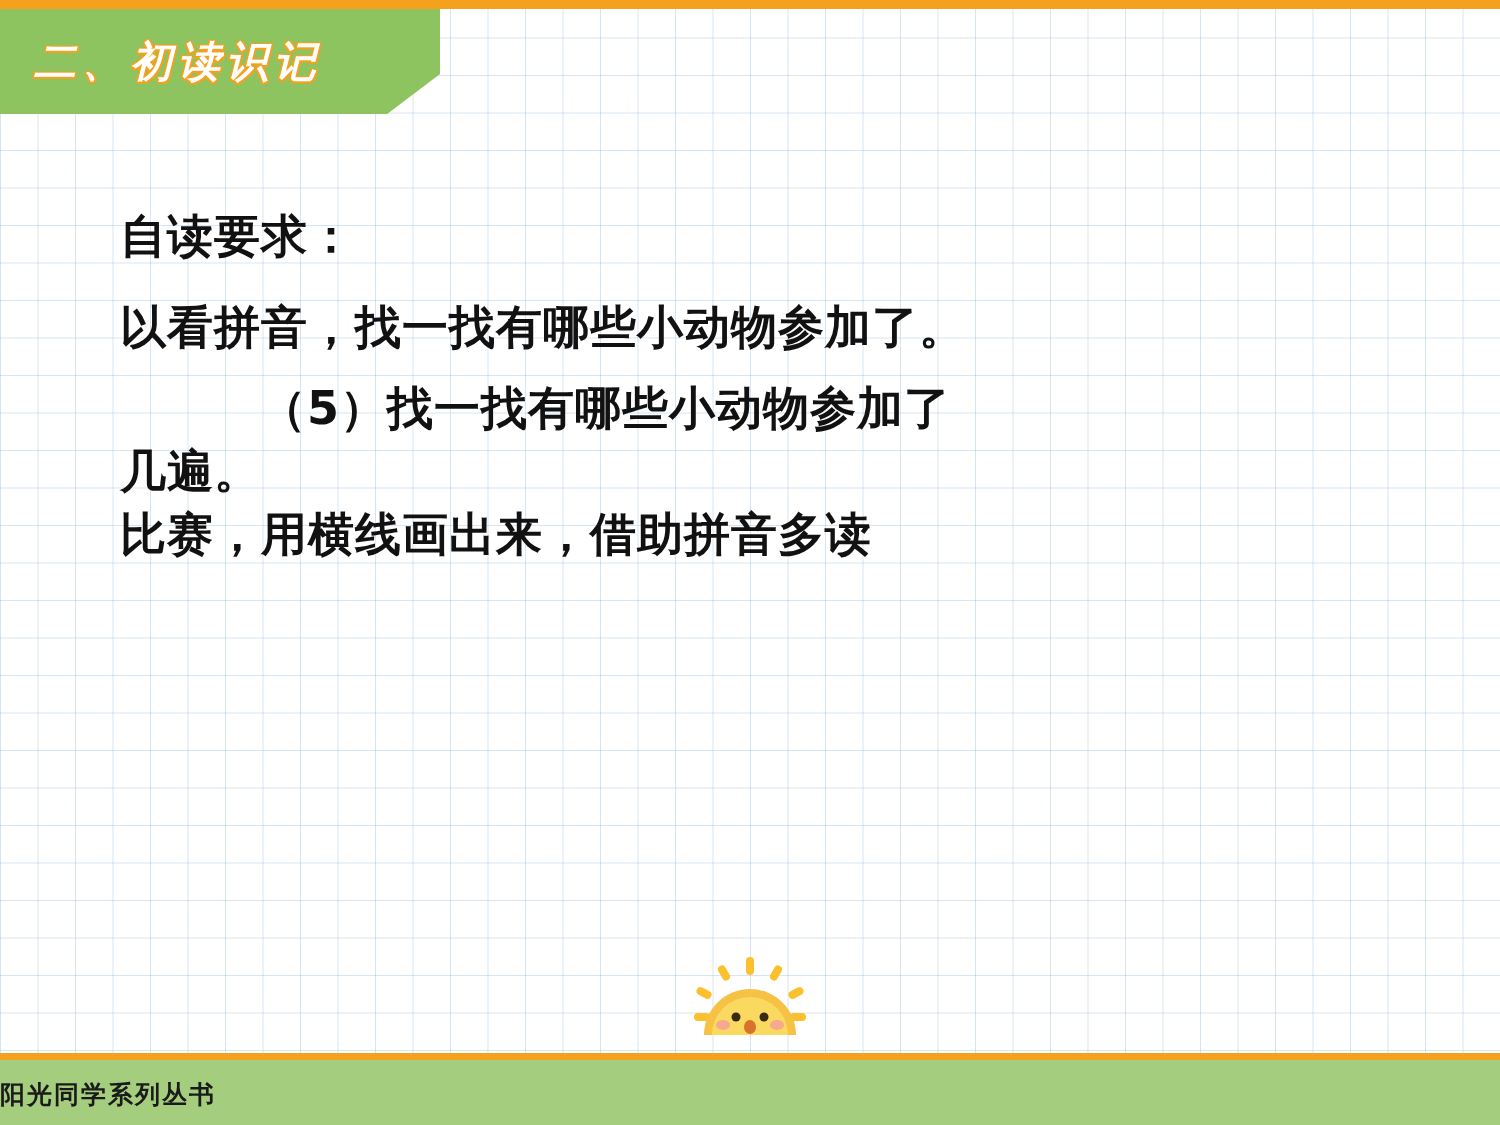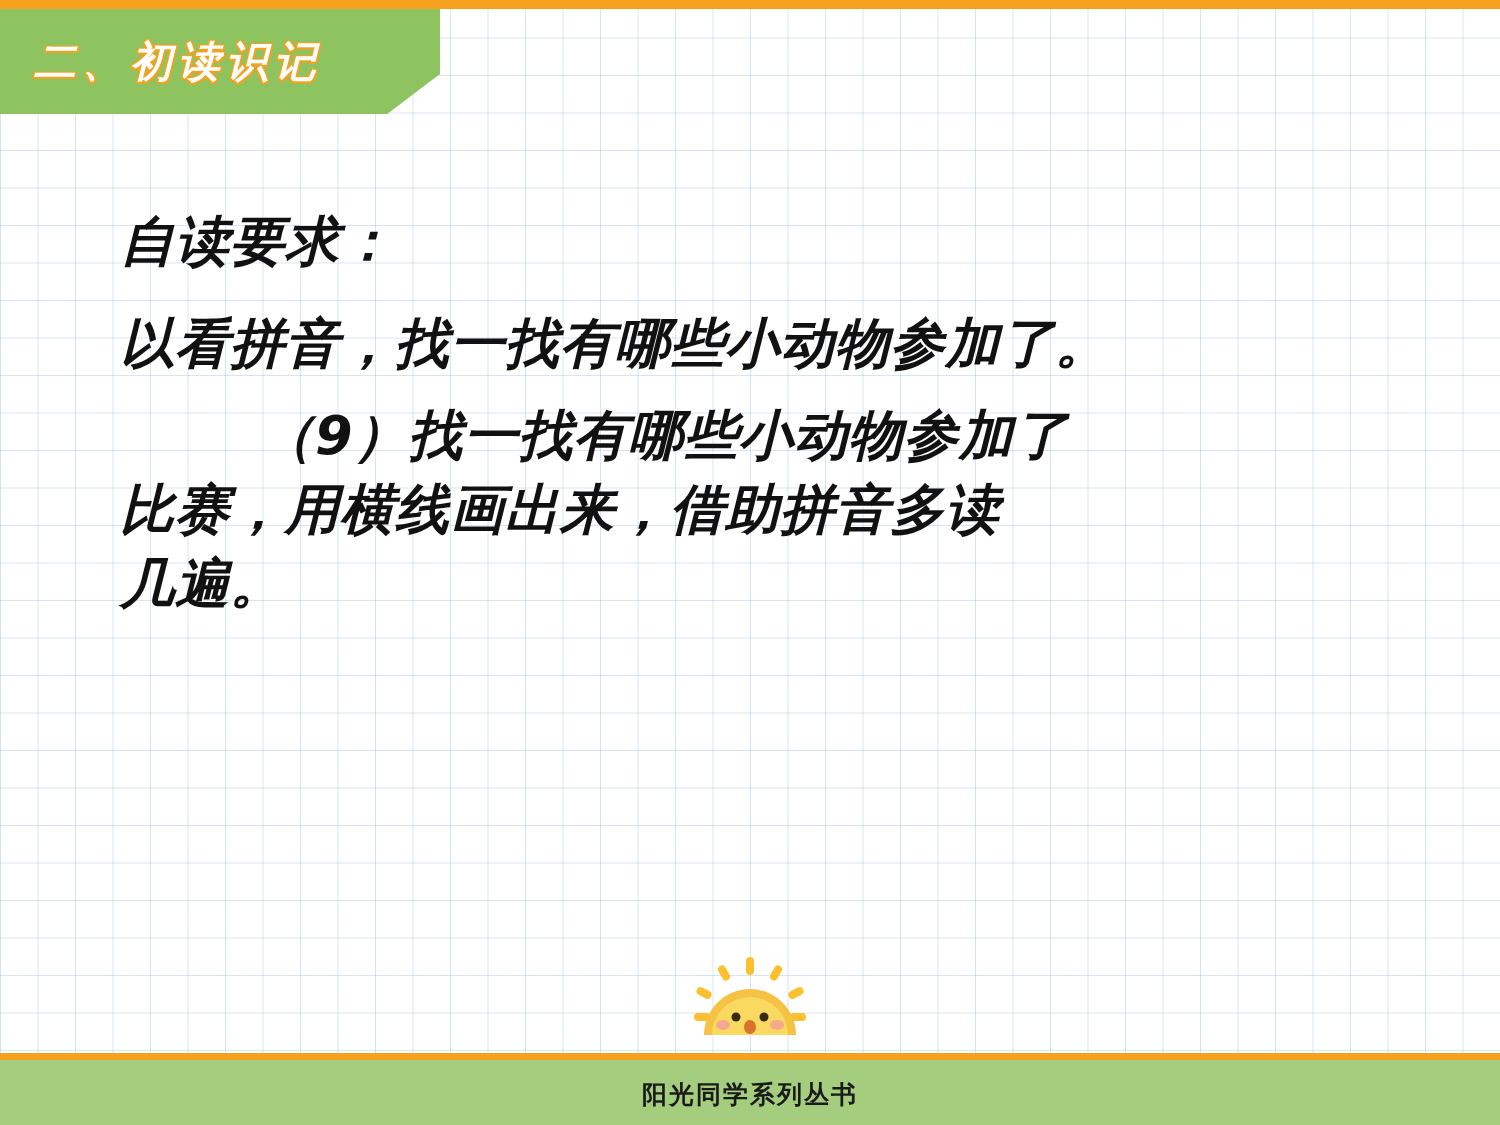--- a/index.html
+++ b/index.html
@@ -99,26 +99,25 @@
   
   .content {
     position: absolute;
     left: 120px;
     top: 205px;
     width: 1290px;
   }
   .line {
     font-family: "DejaVu Sans", "Liberation Sans", sans-serif;
     font-weight: bold;
-    font-size: 54px;
+    font-size: 46px;
     line-height: 1.37;
     color: #111111;
     letter-spacing: 1px;
     white-space: pre;
-    font-style: italic;
   }
   .line.indent {
     text-indent: 140px;
   }
   .line.heading {
     margin-bottom: 28px;
   }
   .line.block-gap {
     margin-top: 18px;
   }
@@ -131,21 +130,20 @@
     bottom: 76px;
     width: 120px;
     height: 92px;
   }
 
   .footer-text {
     position: absolute;
     left: 0;
     bottom: 14px;
     width: 1500px;
-    text-align: center;
     font-family: Liberation Sans, sans-serif;
     font-size: 25px;
     font-weight: bold;
     color: #1a1a1a;
     letter-spacing: 2px;
   }
 </style>
 </head>
 <body>
 
@@ -156,23 +154,23 @@
   <div class="top-rule"></div>
 
   <div class="title-tag"></div>
   <div class="title-tag-inner">
     <span class="title-text">二、初读识记</span>
   </div>
 
   <div class="content">
     <div class="line heading">自读要求：</div>
     <div class="line">以看拼音，找一找有哪些小动物参加了。</div>
-    <div class="line indent block-gap">（9）找一找有哪些小动物参加了</div>
+    <div class="line indent block-gap">（5）找一找有哪些小动物参加了</div>
+    <div class="line">几遍。</div>
     <div class="line">比赛，用横线画出来，借助拼音多读</div>
-    <div class="line">几遍。</div>
   </div>
 
   <svg class="mascot" viewBox="0 0 120 92">
     <g fill="#FBC02D">
       <rect x="56" y="0" width="8" height="18" rx="4"></rect>
       <rect x="30" y="8" width="8" height="16" rx="4" transform="rotate(-30 34 16)"></rect>
       <rect x="82" y="8" width="8" height="16" rx="4" transform="rotate(30 86 16)"></rect>
       <rect x="10" y="28" width="8" height="16" rx="4" transform="rotate(-62 14 36)"></rect>
       <rect x="102" y="28" width="8" height="16" rx="4" transform="rotate(62 106 36)"></rect>
       <rect x="4" y="56" width="16" height="8" rx="4"></rect>

